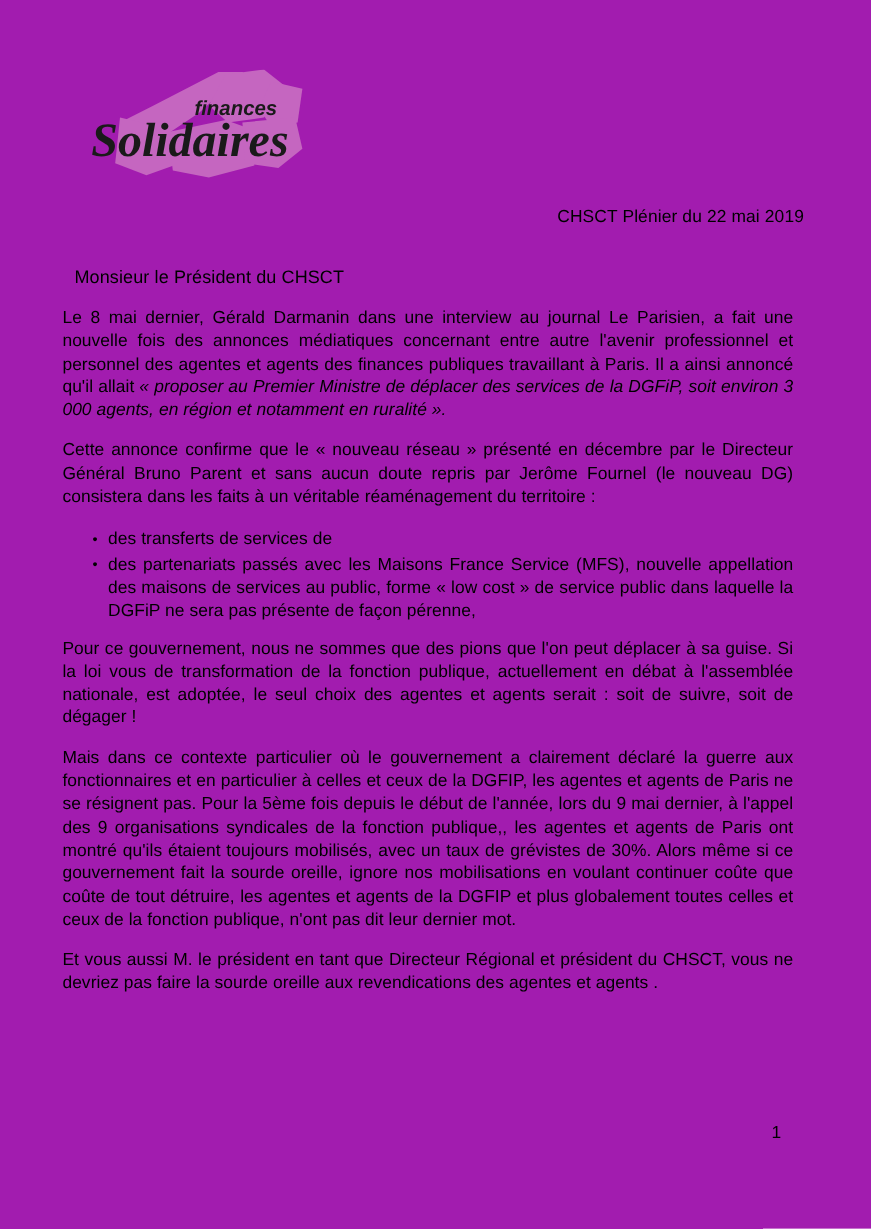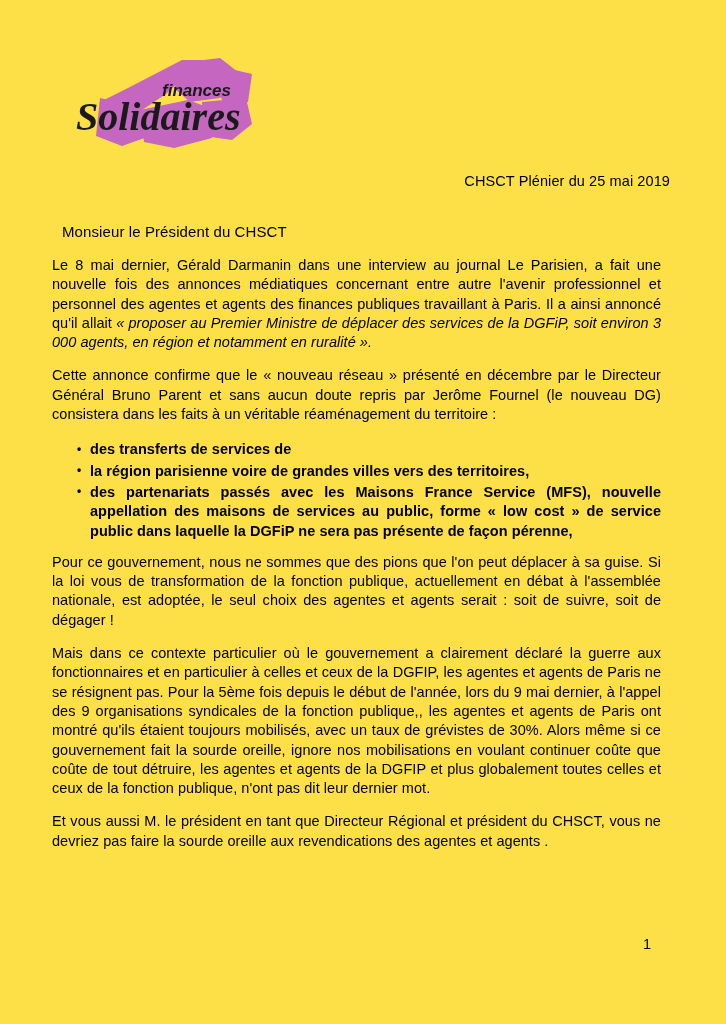--- a/index.html
+++ b/index.html
@@ -9,21 +9,21 @@
     background: #ffffff;
   }
   body {
     font-family: "Liberation Sans", sans-serif;
     color: #000000;
   }
   .page {
     position: relative;
     width: 726px;
     height: 1024px;
-    background: #fde047;
+    background: #a21caf;
     overflow: hidden;
     box-sizing: border-box;
   }
 
   
   .logo-block {
     position: absolute;
     left: 70px;
     top: 58px;
     width: 185px;
@@ -76,21 +76,20 @@
     margin-bottom: 14px;
   }
   .para em {
     font-style: italic;
   }
 
   ul.bullets {
     list-style: none;
     margin: 16px 0 12px 0;
     padding: 0;
-    font-weight: bold;
   }
   ul.bullets > li {
     position: relative;
     padding-left: 38px;
     margin: 0 0 2px 0;
     text-align: justify;
     text-justify: inter-word;
     letter-spacing: 0.05px;
   }
   ul.bullets > li::before {
@@ -128,33 +127,32 @@
         <polygon points="156,10 182,16 178,44 156,48 146,32"></polygon>
         <polygon points="30,40 72,50 80,78 52,88 26,78"></polygon>
         <polygon points="70,52 118,42 140,50 142,80 104,90 74,84"></polygon>
         <polygon points="132,44 176,40 182,66 162,82 134,78"></polygon>
       </g>
       <text x="92" y="38" text-anchor="start" font-family="Liberation Sans, sans-serif" font-size="17" font-weight="bold" font-style="italic" fill="#1a1a1a">finances</text>
       <text x="6" y="72" text-anchor="start" font-family="Liberation Serif, serif" font-size="40" font-weight="bold" font-style="italic" fill="#1a1a1a">Solidaires</text>
     </svg>
   </div>
 
-  <div class="date-line">CHSCT Plénier du 25 mai 2019</div>
+  <div class="date-line">CHSCT Plénier du 22 mai 2019</div>
 
   <div class="salutation">Monsieur le Président du CHSCT</div>
 
   <div class="body-wrap">
 
     <p class="para"><span>Le 8 mai dernier, Gérald Darmanin dans une interview au journal Le Parisien, a  fait une nouvelle fois des annonces médiatiques concernant entre autre l'avenir professionnel et personnel des agentes et agents des finances publiques travaillant à Paris. Il a ainsi annoncé qu'il allait </span><em>« proposer au Premier Ministre de déplacer des services de la DGFiP, soit environ 3 000 agents, en région et notamment en ruralité ».</em></p>
 
     <p class="para tight">Cette annonce confirme que le « nouveau réseau » présenté en décembre par le Directeur Général Bruno Parent et sans aucun doute repris par Jerôme Fournel (le nouveau DG) consistera dans les faits à un véritable réaménagement du territoire :</p>
 
     <ul class="bullets">
       <li class="nojust">des transferts de services de</li>
-      <li class="nojust"> la région parisienne voire de grandes villes vers des territoires,</li>
       <li>des partenariats passés avec les Maisons France Service (MFS), nouvelle appellation des maisons de services au public, forme « low cost » de service public dans laquelle la DGFiP ne sera pas présente de façon pérenne,</li>
     </ul>
 
     <p class="para">Pour ce gouvernement, nous ne sommes que des pions que l'on peut déplacer à sa guise. Si la loi vous de transformation de la fonction publique, actuellement en débat à l'assemblée nationale, est adoptée, le seul choix des agentes et agents  serait : soit de suivre, soit de dégager !</p>
 
     <p class="para">Mais dans ce contexte particulier où le gouvernement a clairement déclaré la guerre aux fonctionnaires et en particulier à celles et ceux de la DGFIP, les agentes et agents de Paris ne se résignent pas. Pour la 5ème fois depuis le début de l'année, lors du 9 mai dernier, à l'appel des 9 organisations syndicales de la fonction publique,, les agentes et agents de Paris ont montré qu'ils étaient toujours mobilisés, avec un taux de grévistes de 30%. Alors même si ce gouvernement fait la sourde oreille, ignore nos mobilisations en voulant continuer coûte que coûte de tout  détruire, les agentes et agents de la DGFIP et plus globalement  toutes celles et ceux de la fonction publique, n'ont pas dit leur dernier mot.</p>
 
     <p class="para">Et vous aussi M. le président en tant que Directeur Régional et président du CHSCT, vous ne devriez pas faire la sourde oreille aux revendications des agentes et agents .</p>
   </div>
 

